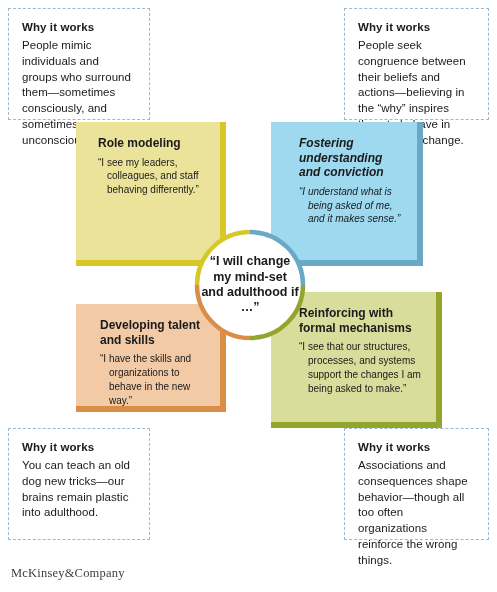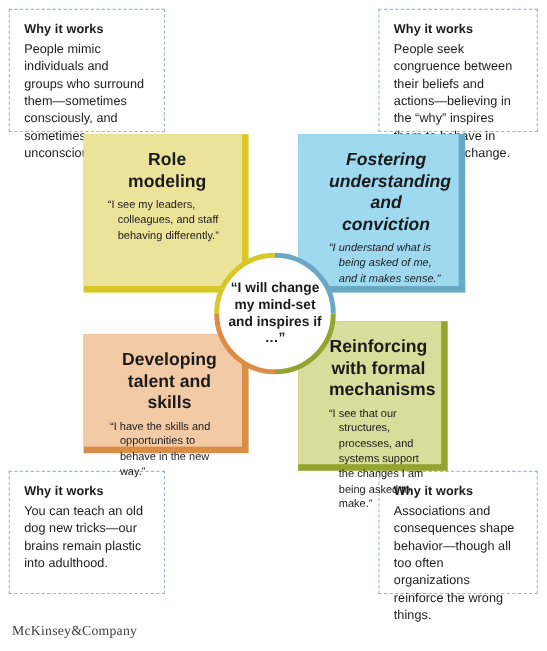--- a/index.html
+++ b/index.html
@@ -38,21 +38,21 @@
   .card .shadow{
     position:absolute;inset:0;z-index:0;
   }
   .card .face{
     position:absolute;left:0;top:0;right:6px;bottom:6px;z-index:1;
   }
   .card .inner{
     position:relative;z-index:2;
   }
   .card-title{
-    font-size:16px;font-weight:bold;line-height:1.22;margin:0 0 5px 0;text-align:center;
+    font-size:12px;font-weight:bold;line-height:1.22;margin:0 0 5px 0;
   }
   .card-quote{
     font-size:10px;line-height:1.38;margin:0;
     padding-left:9px;text-indent:-9px;
   }
 
   #card-role      {left:76px; top:122px; width:150px;height:144px;}
   #card-role      .shadow{background:#d8c827;}
   #card-role      .face  {background:#ece39b;}
   #card-role      .inner {padding:2px 6px 0 8px;}
@@ -60,21 +60,21 @@
   #card-foster    {left:271px;top:122px; width:152px;height:144px;}
   #card-foster    .shadow{background:#6aa9c6;}
   #card-foster    .face  {background:#9ed9f0;}
   #card-foster    .inner {padding:2px 6px 0 14px;font-style:italic;}
 
   #card-develop   {left:76px; top:304px; width:150px;height:108px;}
   #card-develop   .shadow{background:#d98d46;}
   #card-develop   .face  {background:#f3caa6;}
   #card-develop   .inner {padding:2px 4px 0 10px;}
 
-  #card-reinforce {left:271px;top:292px; width:136px;height:136px;}
+  #card-reinforce {left:271px;top:292px; width:171px;height:136px;}
   #card-reinforce .shadow{background:#93a52c;}
   #card-reinforce .face  {background:#d8dd9c;}
   #card-reinforce .inner {padding:2px 4px 0 14px;}
 
   
   #centre{
     position:absolute;left:192px;top:227px;width:116px;height:116px;z-index:9;
   }
   #centre svg{position:absolute;left:0;top:0;}
   #centre .centre-text{
@@ -132,39 +132,39 @@
       <p class="card-title">Fostering understanding and conviction</p>
       <p class="card-quote">“I understand what is being asked of me, and it makes sense.”</p>
     </div>
   </div>
 
   <div class="card" id="card-develop">
     <div class="shadow"></div>
     <div class="face"></div>
     <div class="inner">
       <p class="card-title">Developing talent and skills</p>
-      <p class="card-quote">“I have the skills and opportunities to behave in the new way.”</p>
+      <p class="card-quote">“I have the skills and organizations to behave in the new way.”</p>
     </div>
   </div>
 
   <div class="card" id="card-reinforce">
     <div class="shadow"></div>
     <div class="face"></div>
     <div class="inner">
       <p class="card-title">Reinforcing with formal mechanisms</p>
       <p class="card-quote">“I see that our structures, processes, and systems support the changes I am being asked to make.”</p>
     </div>
   </div>
 
   <div id="centre">
     <svg width="116" height="116" viewBox="0 0 116 116">
       <circle cx="58" cy="58" r="53" fill="#ffffff"></circle>
       <path d="M58 5 A53 53 0 0 0 5 58" fill="none" stroke="#d8c827" stroke-width="4.5"></path>
       <path d="M58 5 A53 53 0 0 1 111 58" fill="none" stroke="#6aa9c6" stroke-width="4.5"></path>
       <path d="M111 58 A53 53 0 0 1 58 111" fill="none" stroke="#93a52c" stroke-width="4.5"></path>
       <path d="M58 111 A53 53 0 0 1 5 58" fill="none" stroke="#d98d46" stroke-width="4.5"></path>
     </svg>
-    <div class="centre-text">“I will change my mind-set and inspires if …”</div>
+    <div class="centre-text">“I will change my mind-set and adulthood if …”</div>
   </div>
 
   <div id="logo">McKinsey&amp;Company</div>
 
 </div>
 
 </body></html>

